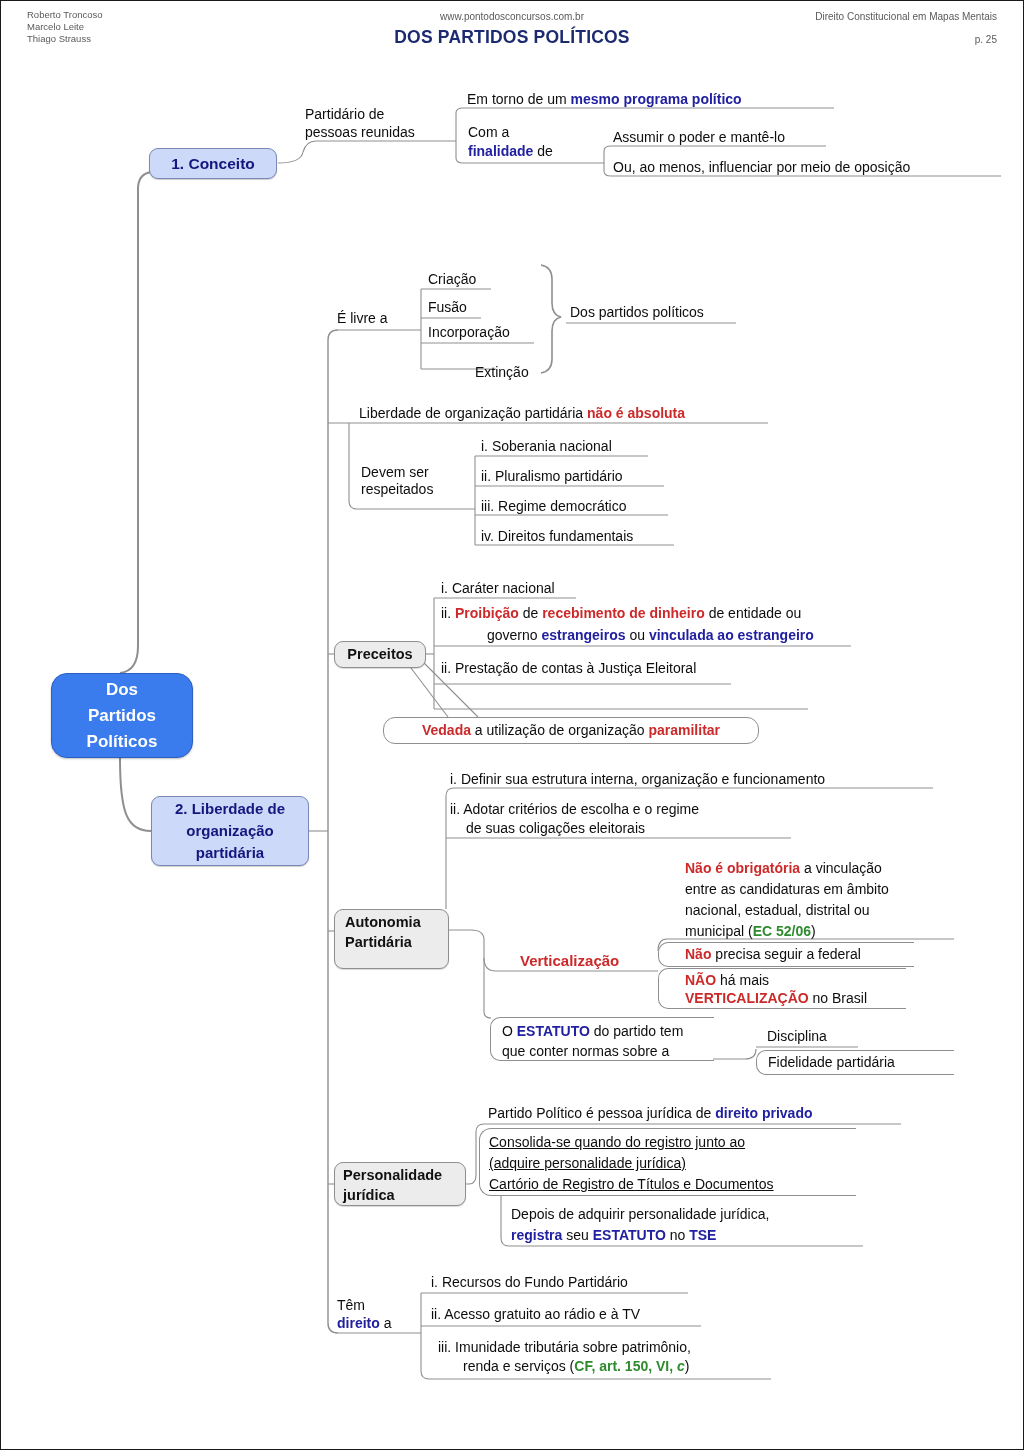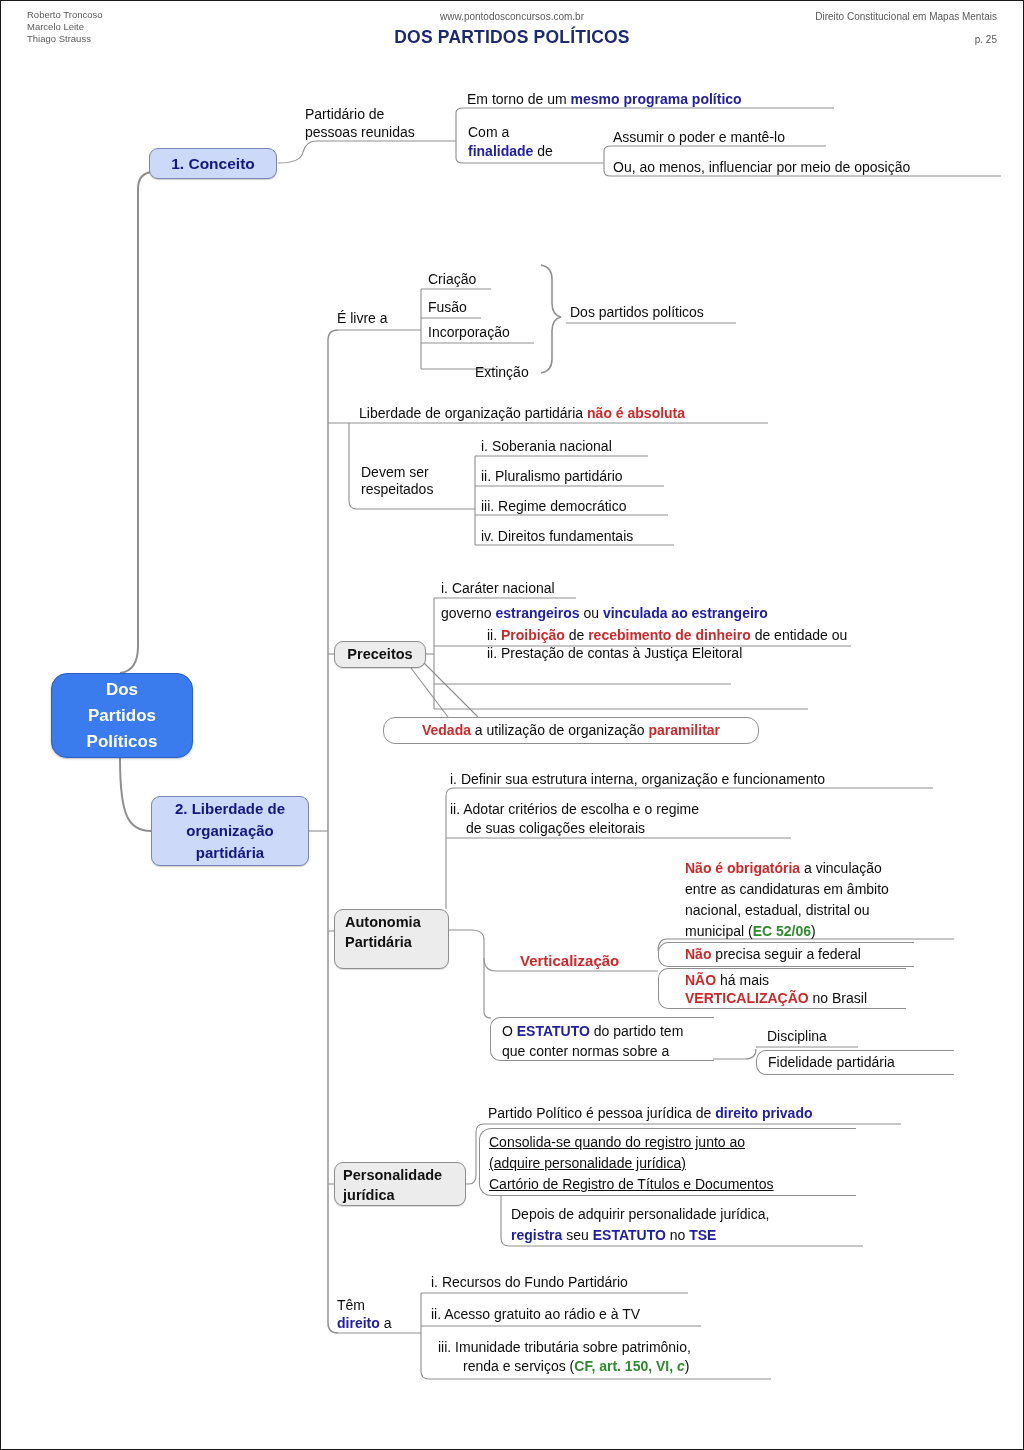--- a/index.html
+++ b/index.html
@@ -191,24 +191,24 @@
       <div><span>iii. Regime democrático</span></div>
     </div>
   <div class="lb" style="left:480px;top:526px;">
       <div><span>iv. Direitos fundamentais</span></div>
     </div>
 
   <div class="lb" style="left:440px;top:578px;">
       <div><span>i. Caráter nacional</span></div>
     </div>
   <div class="lb lh22 ind46" style="left:440px;top:601px;">
+      <div><span>ii. </span><span class="s-rb">Proibição</span><span> de </span><span class="s-rb">recebimento de dinheiro</span><span> de entidade ou</span></div>
       <div><span>governo </span><span class="s-nb">estrangeiros</span><span> ou </span><span class="s-nb">vinculada ao estrangeiro</span></div>
-      <div><span>ii. </span><span class="s-rb">Proibição</span><span> de </span><span class="s-rb">recebimento de dinheiro</span><span> de entidade ou</span></div>
-    </div>
-  <div class="lb" style="left:440px;top:643px;margin-left:46px;">
+    </div>
+  <div class="lb" style="left:440px;top:658px;">
       <div><span>ii. Prestação de contas à Justiça Eleitoral</span></div>
     </div>
   <div class="obox closed" style="left:382px;top:716px;width:376px;height:27px;line-height:25px;">
       <div><span class="s-rb">Vedada</span><span> a utilização de organização </span><span class="s-rb">paramilitar</span></div>
     </div>
 
   <div class="lb" style="left:449px;top:769px;">
       <div><span>i. Definir sua estrutura interna, organização e funcionamento</span></div>
     </div>
   <div class="lb ind16" style="left:449px;top:799px;">

